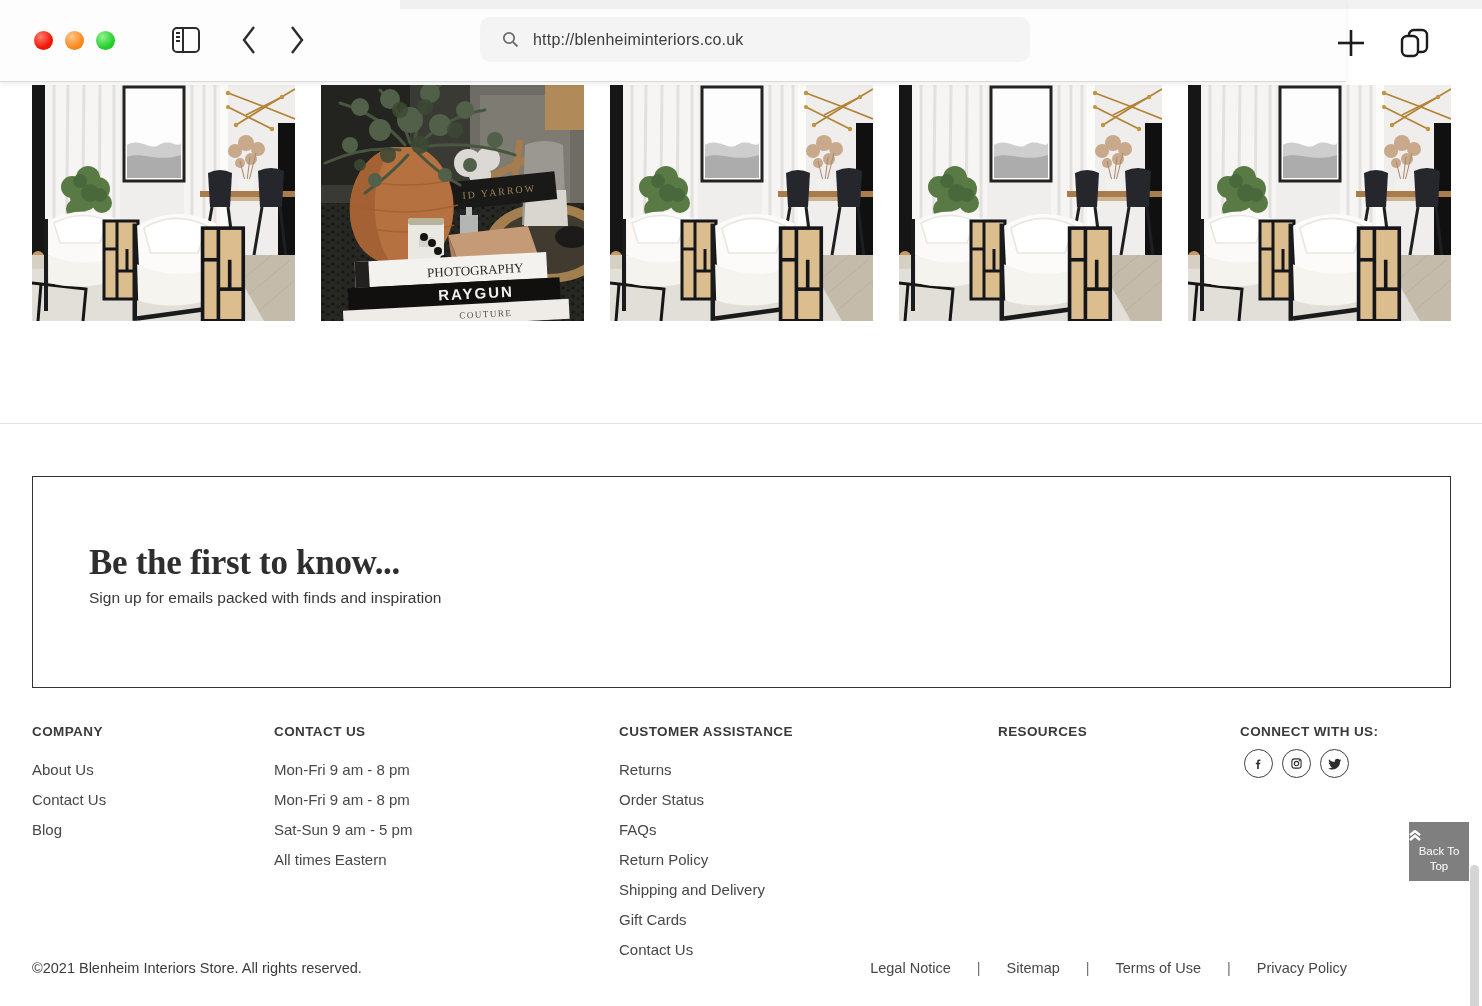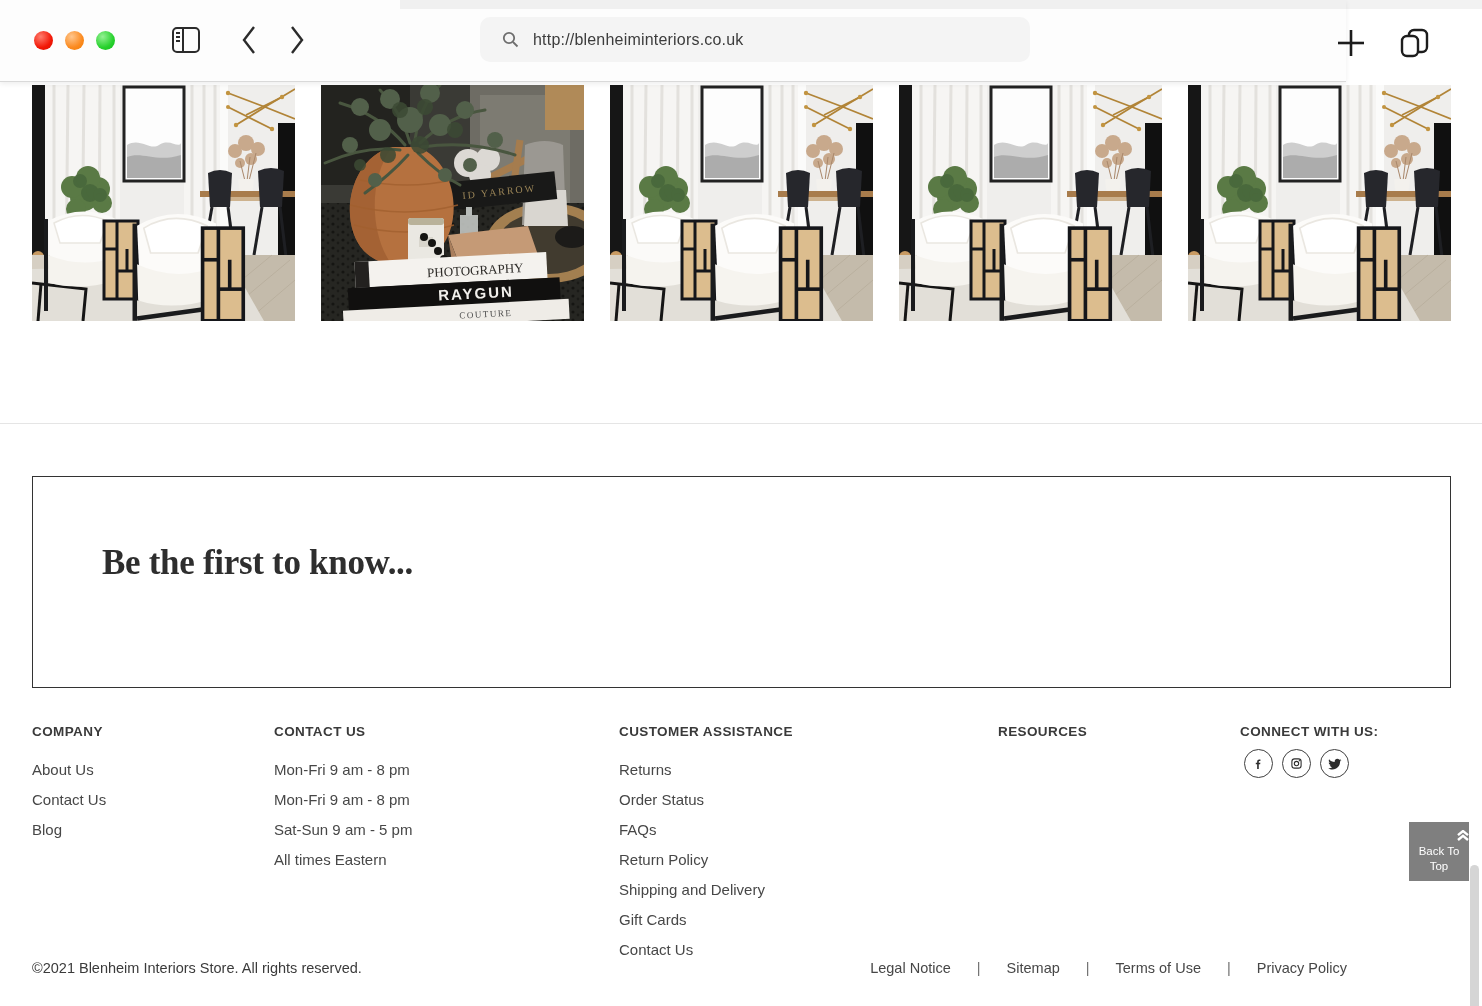--- a/index.html
+++ b/index.html
@@ -50,21 +50,21 @@
   .photo svg { display:block; width:100%; height:100%; }
 
   .divider { position:absolute; left:0; top:423px; width:1482px; height:1px; background:#e5e5e5; }
 
   
   .newsletter {
     position:absolute; left:32px; top:476px; width:1419px; height:212px;
     border:1px solid #333333; background:#ffffff;
   }
   .nl-title {
-    position:absolute; left:69px; top:66px;
+    position:absolute; left:56px; top:66px;
     font-family:"Liberation Serif", serif;
     font-size:35px; font-weight:600; color:#2e2e2e; letter-spacing:-0.3px;
   }
   .nl-sub { position:absolute; left:56px; top:112px; font-size:15.5px; color:#383838; }
   .nl-input {
     position:absolute; left:948px; top:38px; width:416px; height:32px;
     border:none; border-bottom:1px solid #5a5a5a; outline:none;
     font-family:"Liberation Sans", sans-serif; font-size:15.5px; color:#333; background:transparent;
   }
   .nl-input::placeholder { color:#8f9398; opacity:1; }
@@ -88,21 +88,21 @@
     width:29px; height:29px; border-radius:50%; border:1.4px solid #3f3f3f;
     background:#fff; display:flex; align-items:center; justify-content:center; cursor:pointer;
     color:#2d2d2d;
   }
   .social-btn svg { display:block; }
 
   .back-top {
     position:absolute; left:1409px; top:822px; width:60px; height:59px;
     background:#7f7f7f; border:none; color:#ffffff; cursor:pointer;
     font-family:"Liberation Sans", sans-serif; font-size:11.5px; line-height:15px;
-    display:flex; flex-direction:column; align-items:flex-end; justify-content:center; gap:3px;
+    display:flex; flex-direction:column; align-items:flex-start; justify-content:center; gap:3px;
   }
 
   .bottom-bar { position:absolute; left:0; top:956px; width:1482px; height:26px; }
   .copyright { position:absolute; left:32px; top:4px; font-size:14.5px; color:#3b3b3b; }
   .legal { position:absolute; right:135px; top:4px; display:flex; align-items:center; gap:26px;
     font-size:14.5px; }
   .legal a { color:#474747; text-decoration:none; cursor:pointer; }
   .legal .sep { color:#6f6f6f; }
 
   .scroll-thumb {
@@ -373,20 +373,21 @@
       <svg viewBox="0 0 263 236">
         <use href="#scene-living"></use>
       </svg>
     </figure>
   </section>
 
   <div class="divider"></div>
 
   <section class="newsletter">
     <h2 class="nl-title">Be the first to know...</h2>
+    <p class="nl-sub">Sign up for emails packed with finds and inspiration</p>
   </section>
 
   <div class="fcol fcol-0">
     <div class="fhead">COMPANY</div>
     <ul class="flist">
       <li><a>About Us</a></li>
       <li><a>Contact Us</a></li>
       <li><a>Blog</a></li>
     </ul>
   </div>

